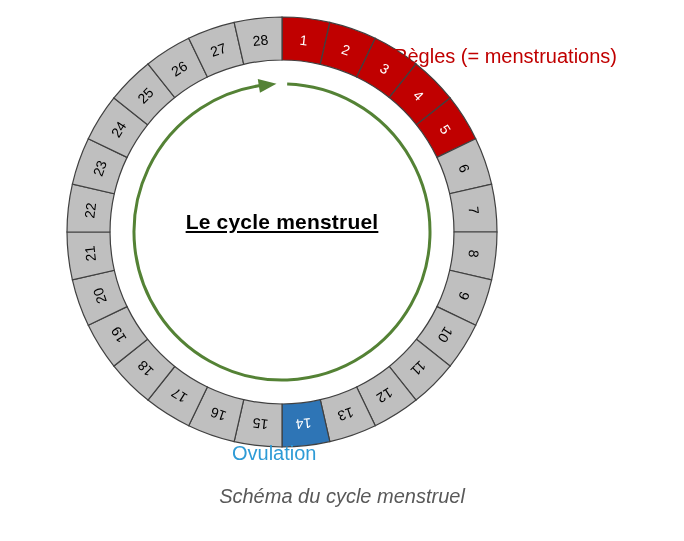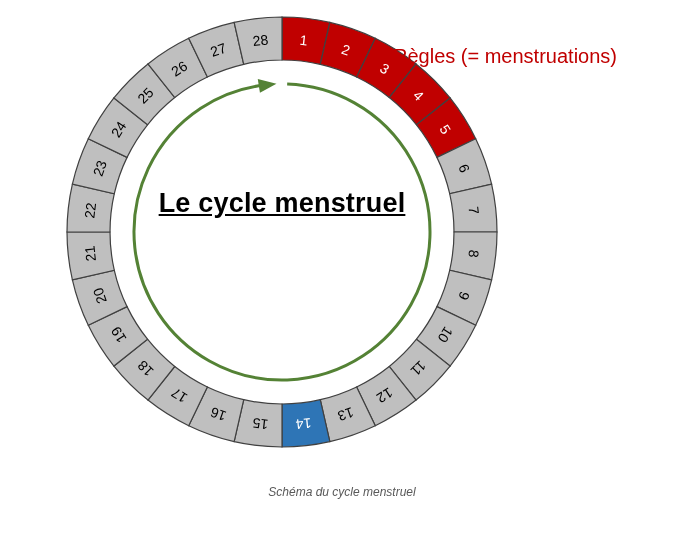--- a/index.html
+++ b/index.html
@@ -35,25 +35,25 @@
     fill: #000000;
     text-anchor: middle;
     dominant-baseline: central;
   }
   .seg-label.light {
     fill: #ffffff;
   }
   .center-title {
     position: absolute;
     left: 112px;
-    top: 188px;
+    top: 210px;
     width: 340px;
     text-align: center;
     font-family: "Liberation Sans", sans-serif;
-    font-size: 27px;
+    font-size: 21px;
     font-weight: bold;
     color: #000000;
     text-decoration: underline;
     letter-spacing: 0.2px;
   }
   .label-regles {
     position: absolute;
     left: 393px;
     top: 25px;
     font-family: "Liberation Sans", sans-serif;
@@ -71,21 +71,21 @@
     color: #2e9bd6;
     white-space: nowrap;
   }
   .caption {
     position: absolute;
     left: 0;
     top: 485px;
     width: 684px;
     text-align: center;
     font-family: "Liberation Sans", sans-serif;
-    font-size: 12px;
+    font-size: 20px;
     font-style: italic;
     color: #595959;
   }
 </style>
 </head>
 <body>
 
 <div id="diagram-root">
 
   <svg id="cycle-svg" viewBox="0 0 684 541">
@@ -150,16 +150,17 @@
     <g id="arrow-group">
         <path d="M 287.16512551197013 84.09015760117381 A 148 148 0 1 1 266.5297874363873 84.81075948549554" fill="none" stroke="#548235" stroke-width="3"></path>
         <polygon points="276.47500639007006,83.765474852819 257.7526579187642,78.90830720775367 259.94274042932744,92.7359439760856" fill="#548235"></polygon>
       </g>
   </svg>
 
   <div class="center-title">Le cycle menstruel</div>
 
   <div class="label-regles">Règles (= menstruations)</div>
 
+  <div class="label-ovulation">Ovulation</div>
 
   <div class="caption">Schéma du cycle menstruel</div>
 
 </div>
 
 </body></html>

